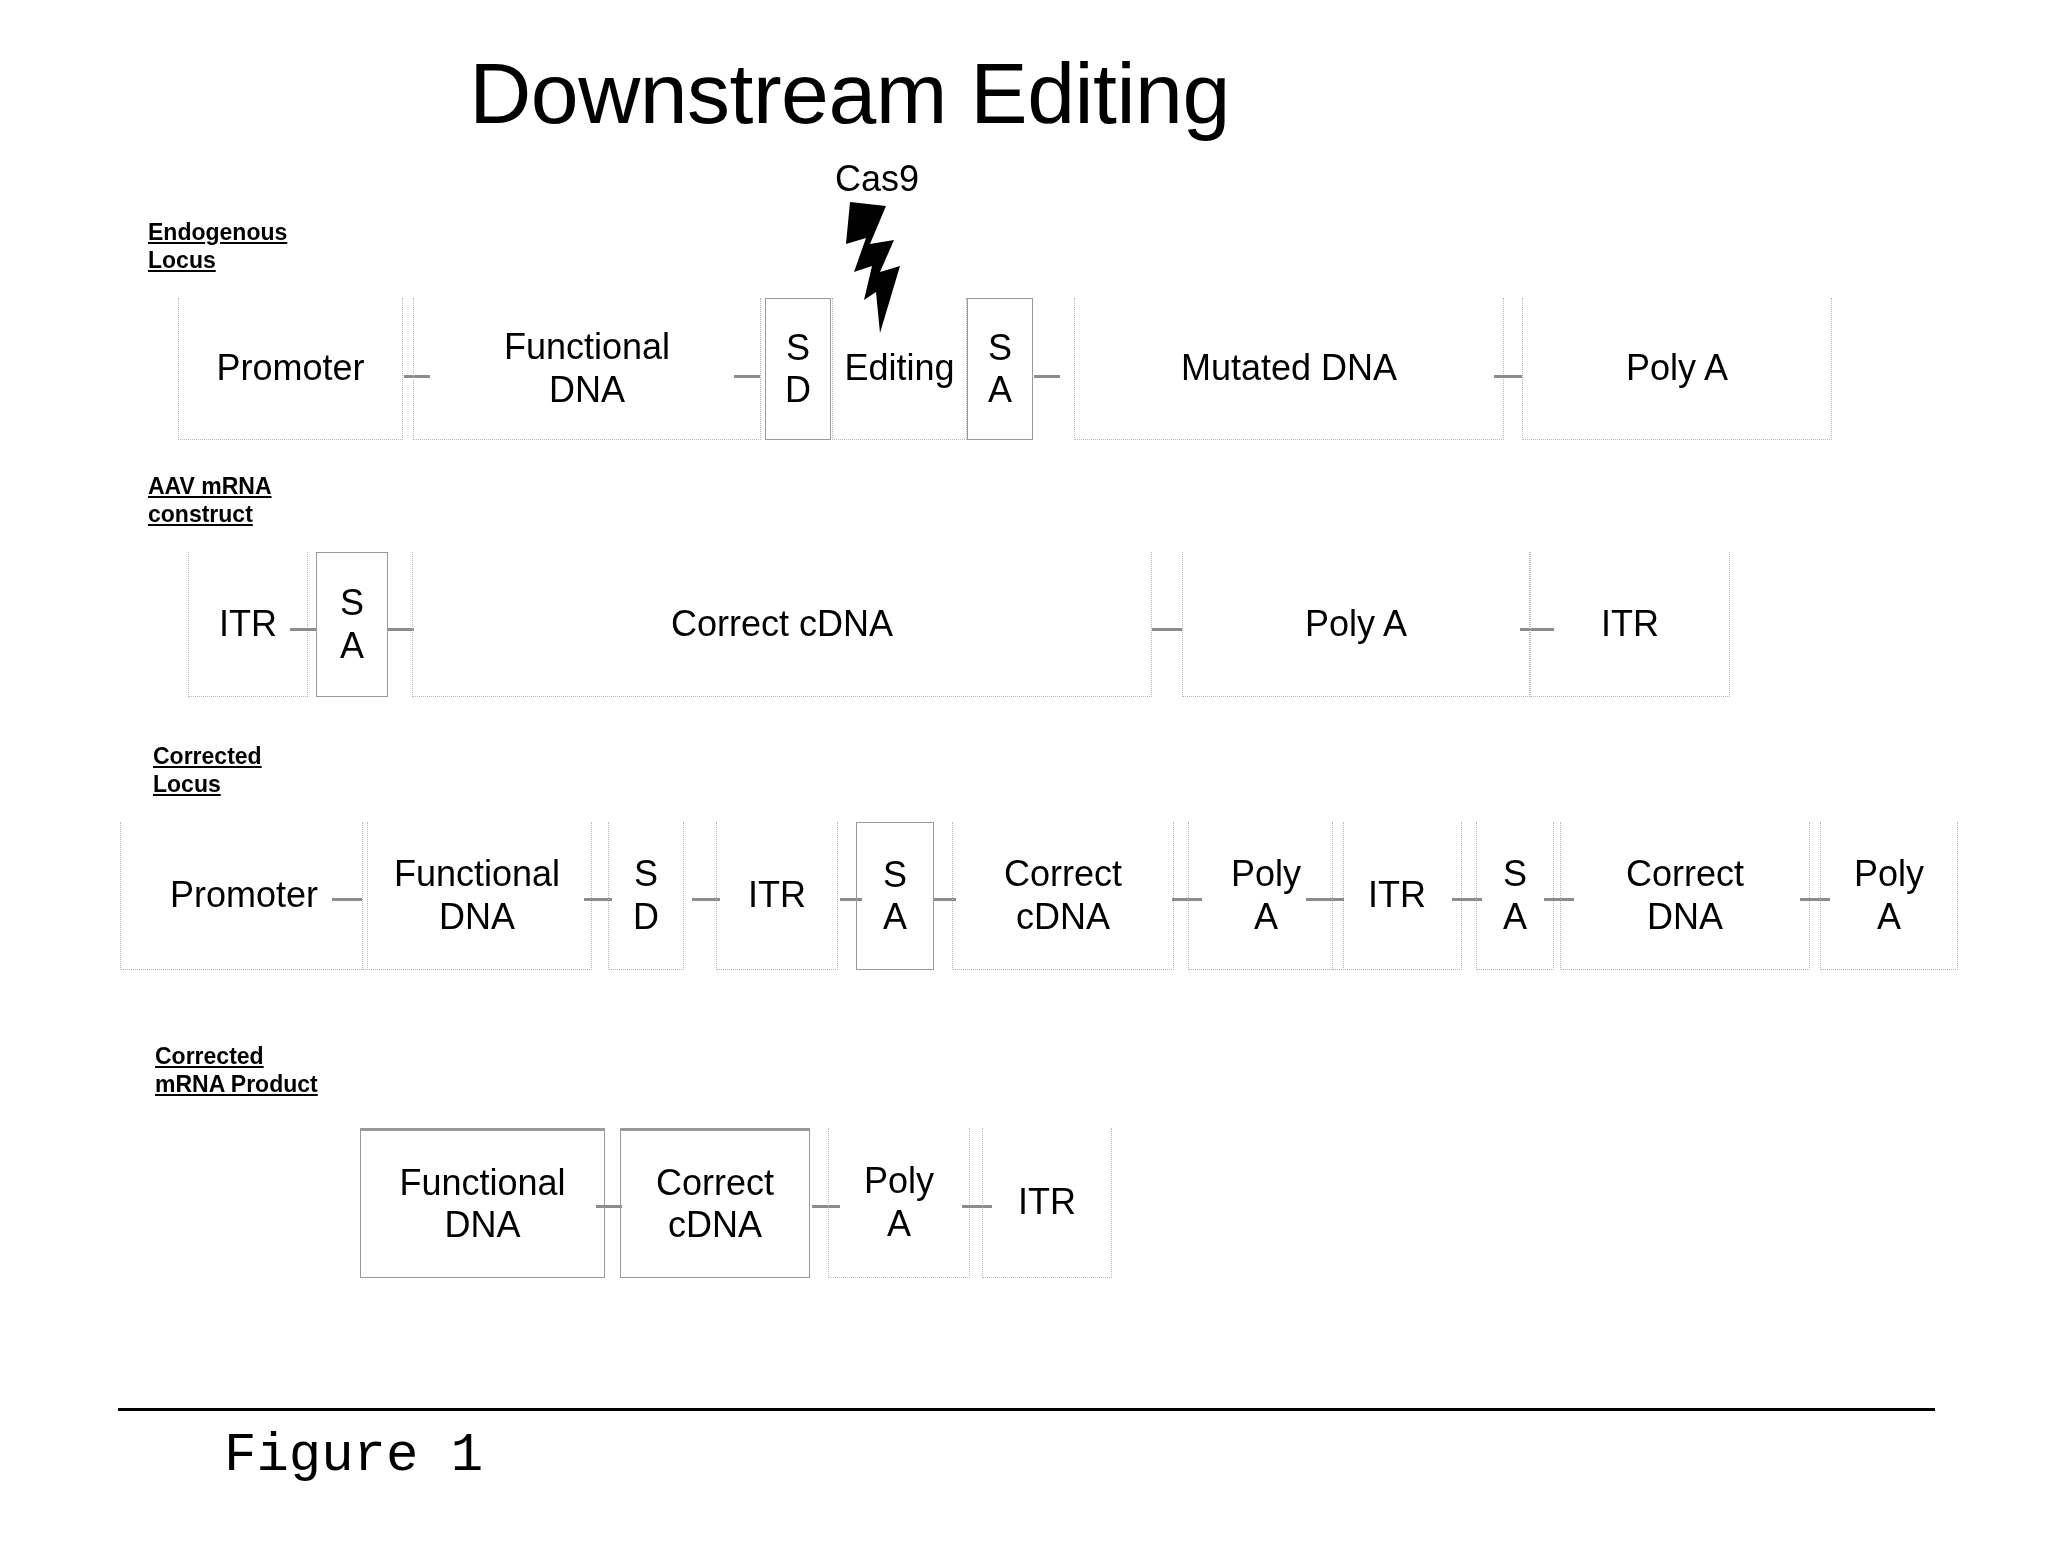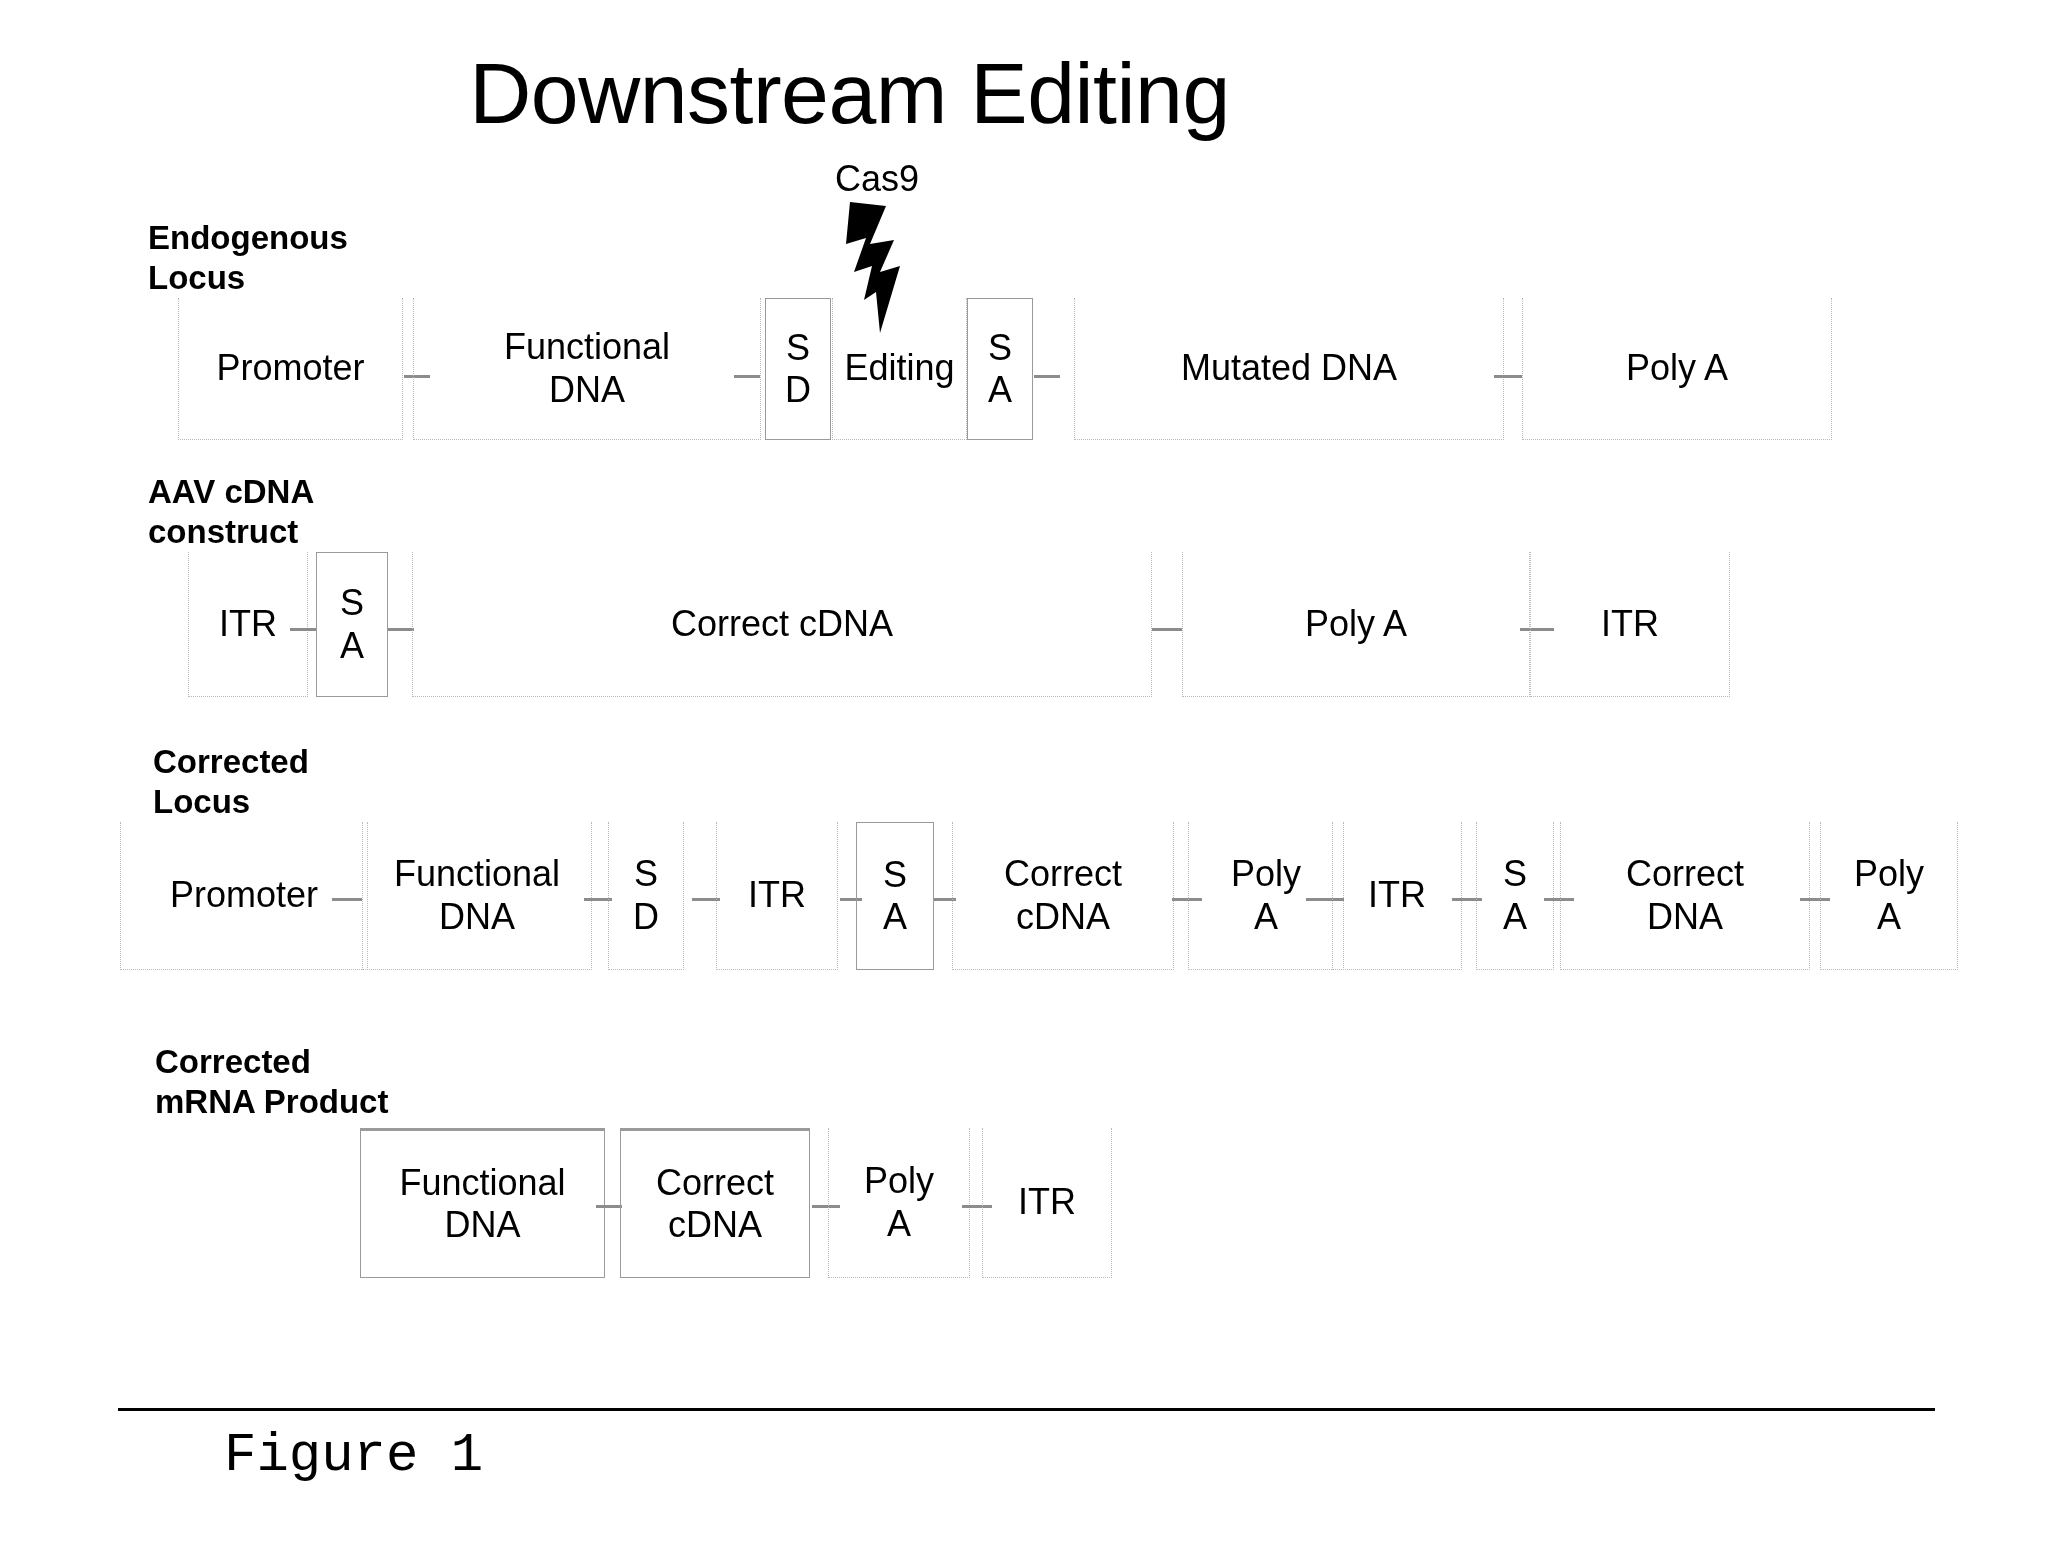--- a/index.html
+++ b/index.html
@@ -31,24 +31,25 @@
     text-align: center;
     font-size: 86px;
     font-weight: 400;
     letter-spacing: -0.5px;
     line-height: 1.05;
   }
 
   
   .row-label {
     position: absolute;
-    font-size: 33px;
+    font-size: 23px;
     font-weight: bold;
     line-height: 1.22;
     white-space: pre-line;
+    text-decoration: underline;
   }
 
   
   #cas9-label {
     position: absolute;
     left: 835px;
     top: 158px;
     font-size: 36px;
     font-weight: 400;
   }
@@ -140,21 +141,21 @@
 D</div>
     <div class="seg" style="left:832px; top:298px; width:135px; height:142px;">Editing</div>
     <div class="seg boxed-solid" style="left:967px; top:298px; width:66px; height:142px;">S
 A</div>
     <div class="conn" style="left:1034px; top:375px; width:26px;"></div>
     <div class="seg" style="left:1074px; top:298px; width:430px; height:142px;">Mutated DNA</div>
     <div class="conn" style="left:1494px; top:375px; width:28px;"></div>
     <div class="seg" style="left:1522px; top:298px; width:310px; height:142px;">Poly A</div>
   </div>
 
-  <div class="row-label" style="left:148px; top:472px;">AAV cDNA
+  <div class="row-label" style="left:148px; top:472px;">AAV mRNA
 construct</div>
 
   <div class="track">
     <div class="seg" style="left:188px; top:552px; width:120px; height:145px;">ITR</div>
     <div class="conn" style="left:290px; top:628px; width:26px;"></div>
     <div class="seg boxed-solid" style="left:316px; top:552px; width:72px; height:145px;">S
 A</div>
     <div class="conn" style="left:388px; top:628px; width:26px;"></div>
     <div class="seg" style="left:412px; top:552px; width:740px; height:145px;">Correct cDNA</div>
     <div class="conn" style="left:1152px; top:628px; width:30px;"></div>

